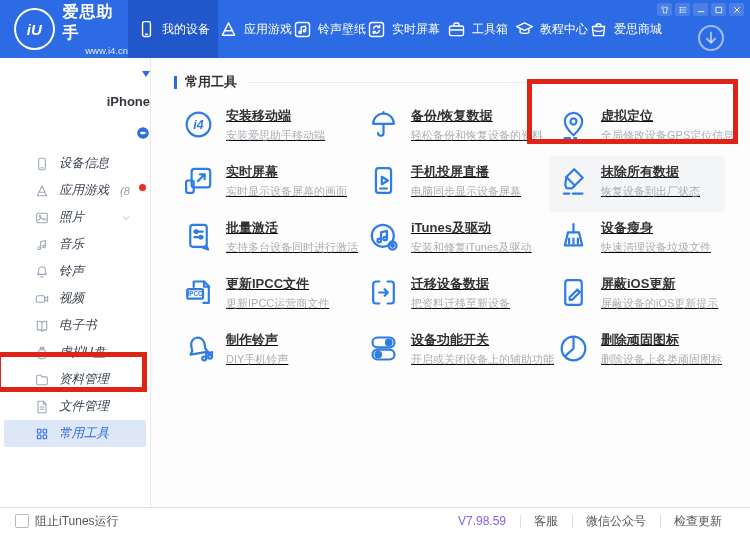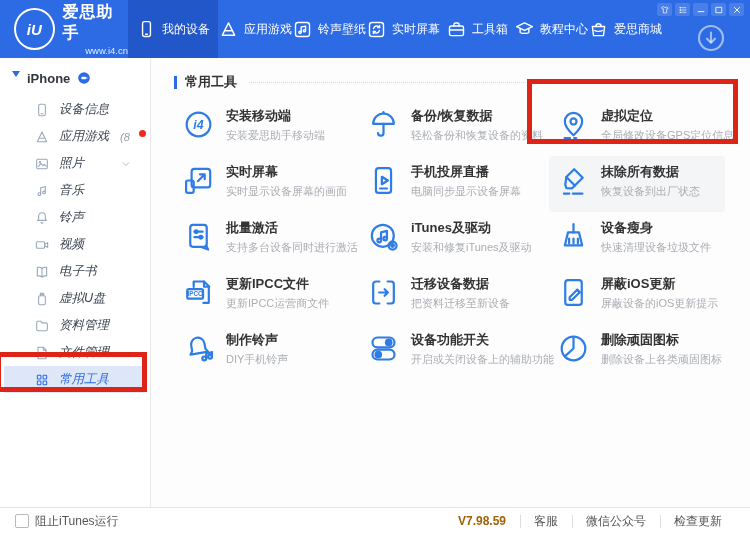--- a/index.html
+++ b/index.html
@@ -18,21 +18,21 @@
   .nav-item .icon svg{width:21px;height:21px;}
   .nav-item .label{white-space:nowrap;}
   .win-controls{position:absolute;right:6px;top:3px;display:flex;gap:3px;}
   .win-btn{width:15px;height:13px;border-radius:2px;background:rgba(255,255,255,.14);display:flex;align-items:center;justify-content:center;color:#fff;cursor:pointer;}
   .win-btn svg{width:10px;height:10px;}
   .dl-btn{position:absolute;right:23px;top:22px;width:32px;height:32px;color:rgba(255,255,255,.55);cursor:pointer;}
   .dl-btn svg{width:32px;height:32px;}
 
   
   .sidebar{position:absolute;left:0;top:58px;width:150px;bottom:26px;background:#fff;border-right:1px solid #e9e9e9;}
-  .device-row{display:flex;align-items:flex-start;gap:7px;padding:13px 0 6px 12px;}
+  .device-row{display:flex;align-items:flex-end;gap:17px;padding:13px 0 6px 12px;flex-direction:column;}
   .tri-down{width:0;height:0;border-left:4.5px solid transparent;border-right:4.5px solid transparent;border-top:6px solid #2c6be3;}
   .device-label{font-size:13px;font-weight:bold;color:#32373f;}
   .device-badge{width:14px;height:14px;color:#2c6be3;}
   .device-badge svg{width:14px;height:14px;}
   .side-list{margin-top:4px;font-style:italic;}
   .side-item{height:27px;display:flex;align-items:center;gap:9px;padding-left:30px;margin:0 4px;font-size:12.5px;color:#3c4350;cursor:pointer;border-radius:2px;position:relative;}
   .side-item .icon{color:#9aa7b8;display:flex;}
   .side-item .icon svg{width:16px;height:16px;}
   .side-item.selected{background:#dde7f8;color:#2c6be3;}
   .side-item.selected .icon{color:#2c6be3;}
@@ -40,34 +40,34 @@
   .red-dot{width:7px;height:7px;border-radius:50%;background:#f02b1d;display:inline-block;margin-left:0px;margin-bottom:7px;}
   .side-chevron{position:absolute;right:14px;color:#aab2bd;}
   .side-chevron svg{width:12px;height:12px;}
 
   
   .main{position:absolute;left:151px;top:58px;right:0;bottom:26px;background:#fdfdfd;padding:14px 14px 0 23px;box-sizing:border-box;}
   .section-head{display:flex;align-items:center;gap:8px;height:20px;}
   .section-bar{width:3px;height:13px;background:#2c6be3;}
   .section-title{font-size:13px;font-weight:bold;color:#333;white-space:nowrap;}
   .section-rule{flex:1;border-top:1px dotted #d9d9d9;margin-left:4px;}
-  .tools-grid{display:grid;grid-template-columns:185px 190px 176px;grid-auto-rows:56px;margin-top:8px;}
+  .tools-grid{display:grid;grid-template-columns:185px 190px 176px;grid-auto-rows:56px;margin-top:8px;text-decoration:underline;}
   .tool{display:flex;align-items:flex-start;gap:11px;padding:7px 8px;border-radius:4px;cursor:pointer;}
   .tool.hover-bg{background:#f4f5f7;}
   .tool .icon{color:#2e7ce5;flex:0 0 auto;margin-top:1px;display:flex;}
   .tool .icon svg{width:33px;height:33px;}
   .tool-title{font-size:13px;font-weight:bold;color:#333;line-height:17px;white-space:nowrap;}
   .tool-sub{font-size:11px;color:#aaadb3;margin-top:4px;white-space:nowrap;}
 
   
   .statusbar{position:absolute;left:0;right:0;bottom:0;height:26px;background:#fff;border-top:1px solid #e4e4e4;display:flex;align-items:center;font-size:12px;color:#555;}
   .chk-wrap{display:flex;align-items:center;gap:6px;padding-left:15px;cursor:pointer;}
   .chk{width:12px;height:12px;border:1px solid #b9b9b9;border-radius:2px;background:#fff;}
   .status-right{margin-left:auto;display:flex;align-items:center;padding-right:14px;}
-  .version{color:#a16207;font-weight:bold;}
+  .version{color:#8b5cf6;}
   .status-link{color:#555;cursor:pointer;padding:0 14px;position:relative;}
   .status-link::before{content:"";position:absolute;left:0;top:2px;bottom:2px;border-left:1px solid #ddd;}
   .status-right .version{padding-right:14px;}
 
   
   .hl-box{position:absolute;border:5px solid #de2417;box-sizing:border-box;pointer-events:none;z-index:50;}
   .hl-virtual{left:527px;top:79px;width:211px;height:65px;}
   .hl-tools{left:-4px;top:352px;width:151px;height:40px;}
 
   svg{display:block;}

